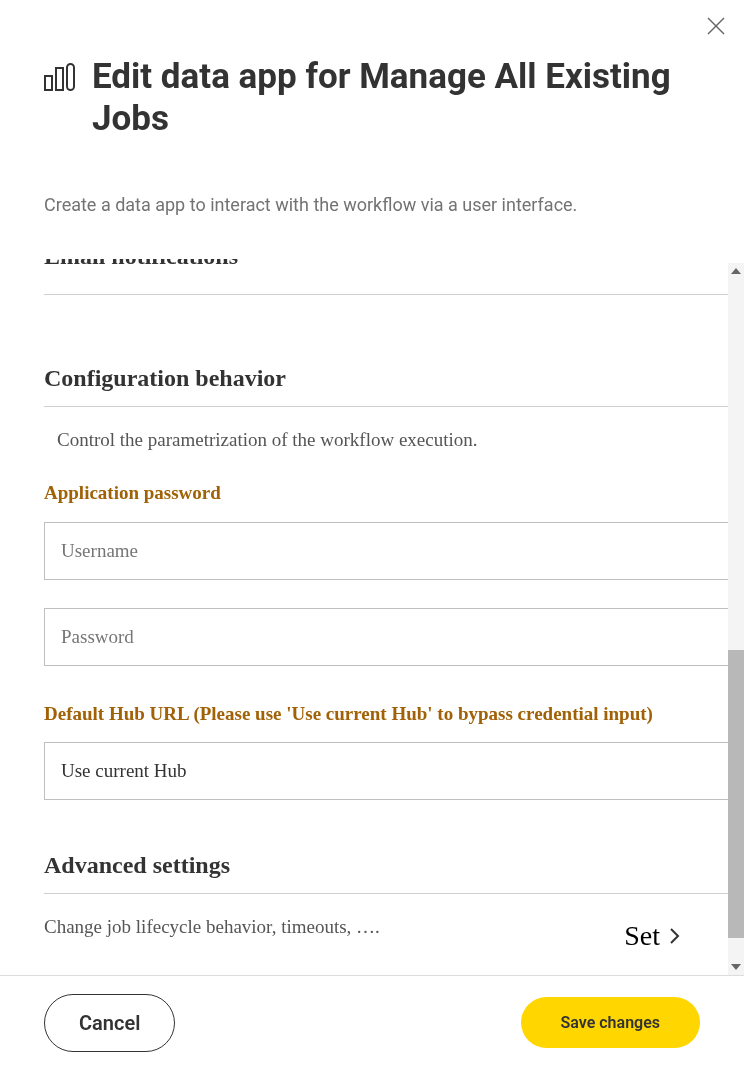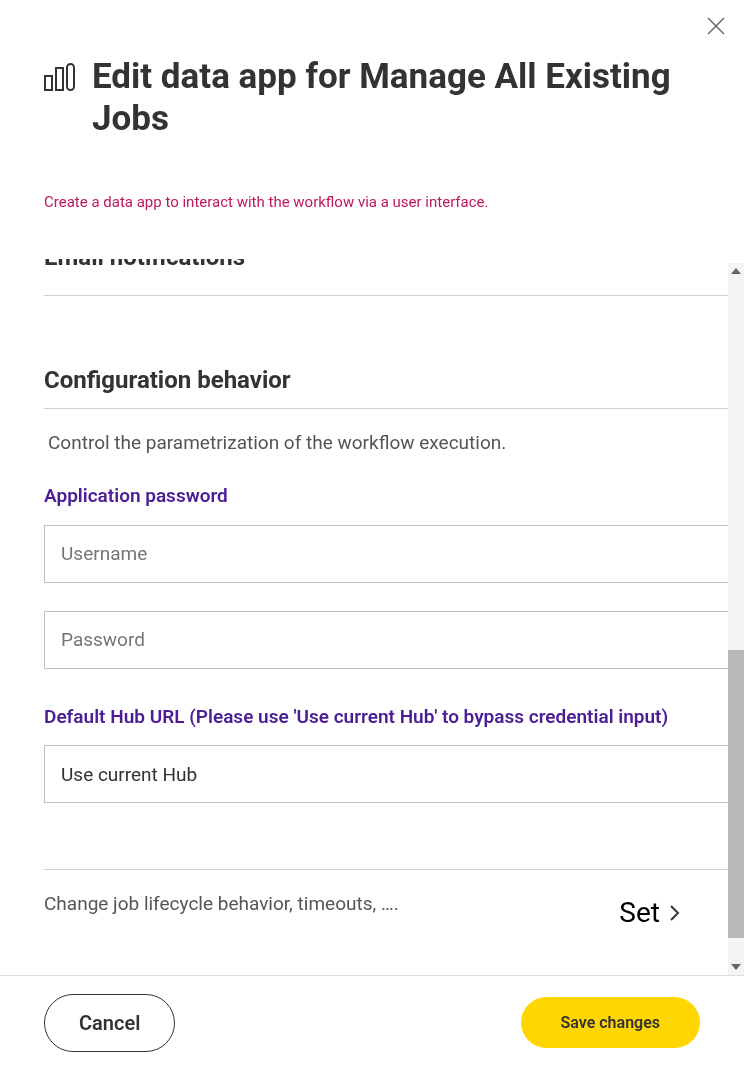--- a/index.html
+++ b/index.html
@@ -32,32 +32,33 @@
     margin-top: 6px;
   }
   .title {
     font-size: 35px;
     font-weight: 700;
     color: #333;
     line-height: 1.2;
     margin: 0;
   }
   .subtitle {
-    font-size: 15px;
-    color: #be185d;
+    font-size: 18px;
+    color: #737373;
     line-height: 1.45;
     margin: 52px 0 0 0;
   }
   .scroll-area {
     position: absolute;
     left: 44px;
     right: 16px;
     top: 247px;
     bottom: 94px;
     overflow: hidden;
+    font-family: Liberation Serif, serif;
   }
   .prev-section-title {
     font-size: 24px;
     font-weight: 700;
     color: #333;
     margin: 0 0 6px 0;
     position: relative;
     top: -4px;
   }
   .prev-section-title::before {
@@ -79,26 +80,26 @@
     margin: 0 0 8px 0;
   }
   .section-below {
     border-top: 1px solid #d0d0d0;
     padding-top: 22px;
     margin-top: 14px;
   }
   .section-desc {
     font-size: 19px;
     color: #555;
-    margin: 0 0 28px 4px;
+    margin: 0 0 28px 13px;
   }
   .field-label {
     font-size: 19px;
     font-weight: 600;
-    color: #4c1d95;
+    color: #a16207;
     margin: 0 0 14px 0;
     line-height: 1.5;
   }
   .text-input {
     width: 712px;
     height: 58px;
     border: 1px solid #bfbfbf;
     padding: 0 16px;
     font-size: 19px;
     color: #333;
@@ -225,20 +226,21 @@
     <p class="field-label">Application password</p>
     <input class="text-input" type="text" placeholder="Username" style="">
     <input class="text-input" type="password" placeholder="Password" style="">
 
     <p class="field-label" style="margin-top:6px">Default Hub URL (Please use 'Use current Hub' to bypass credential input)</p>
     <input class="text-input" type="text" value="Use current Hub" style="">
   </div>
 
   <div style="height:24px"></div>
 
+  <h2 class="section-title">Advanced settings</h2>
   <div class="section-below">
     <div class="adv-row">
       <span class="adv-desc">Change job lifecycle behavior, timeouts, ….</span>
       <button class="set-btn">
         <span>Set</span>
         <svg width="10" height="16" viewBox="0 0 10 16">
           <polyline points="1,1 8,8 1,15" fill="none" stroke="#333" stroke-width="2"></polyline>
         </svg>
       </button>
     </div>

